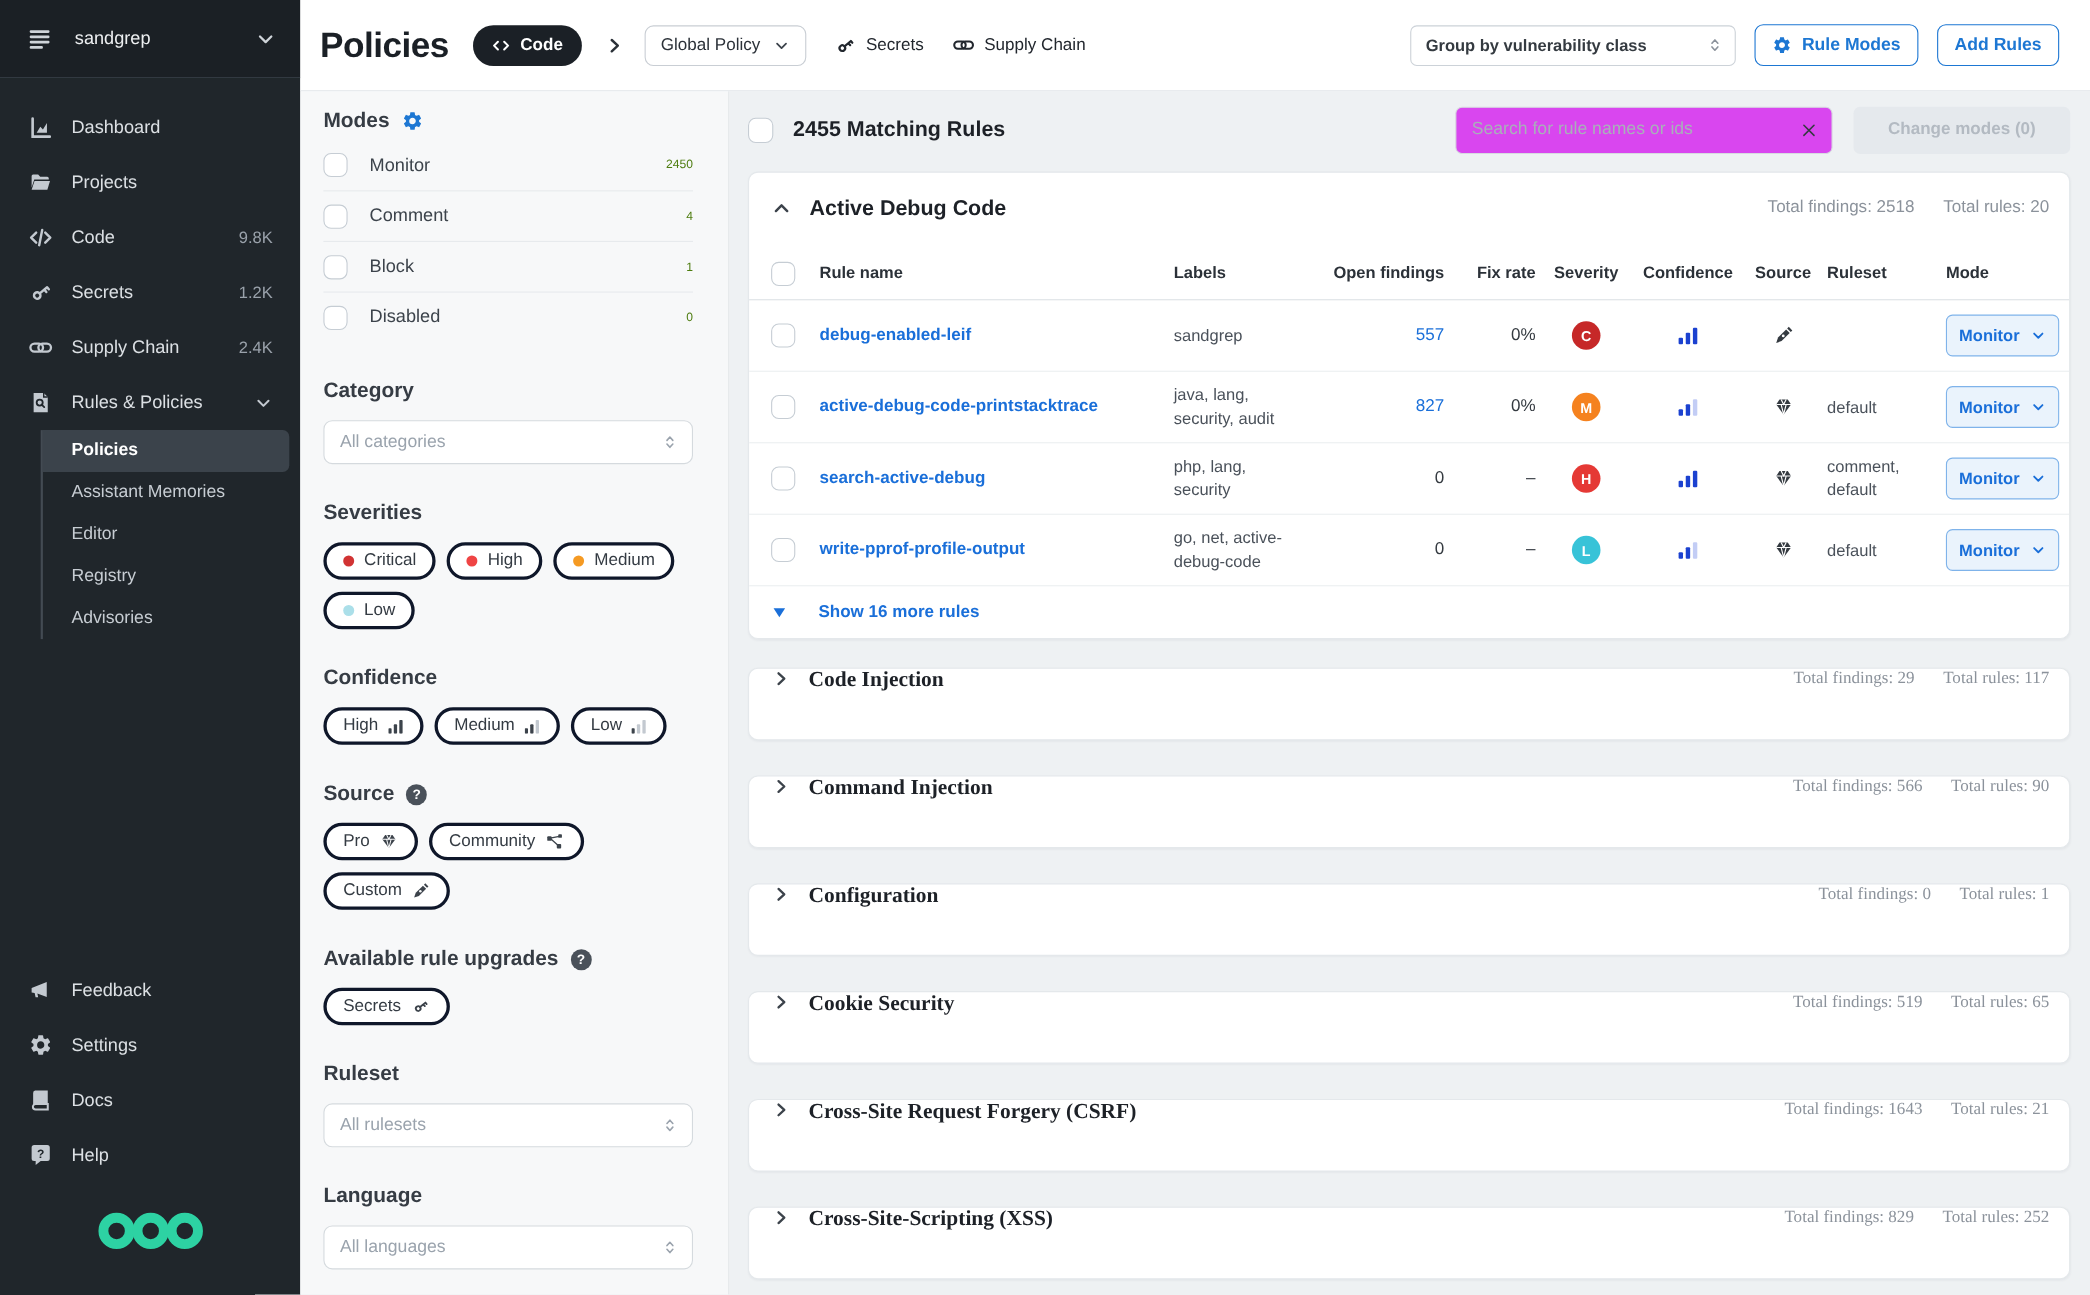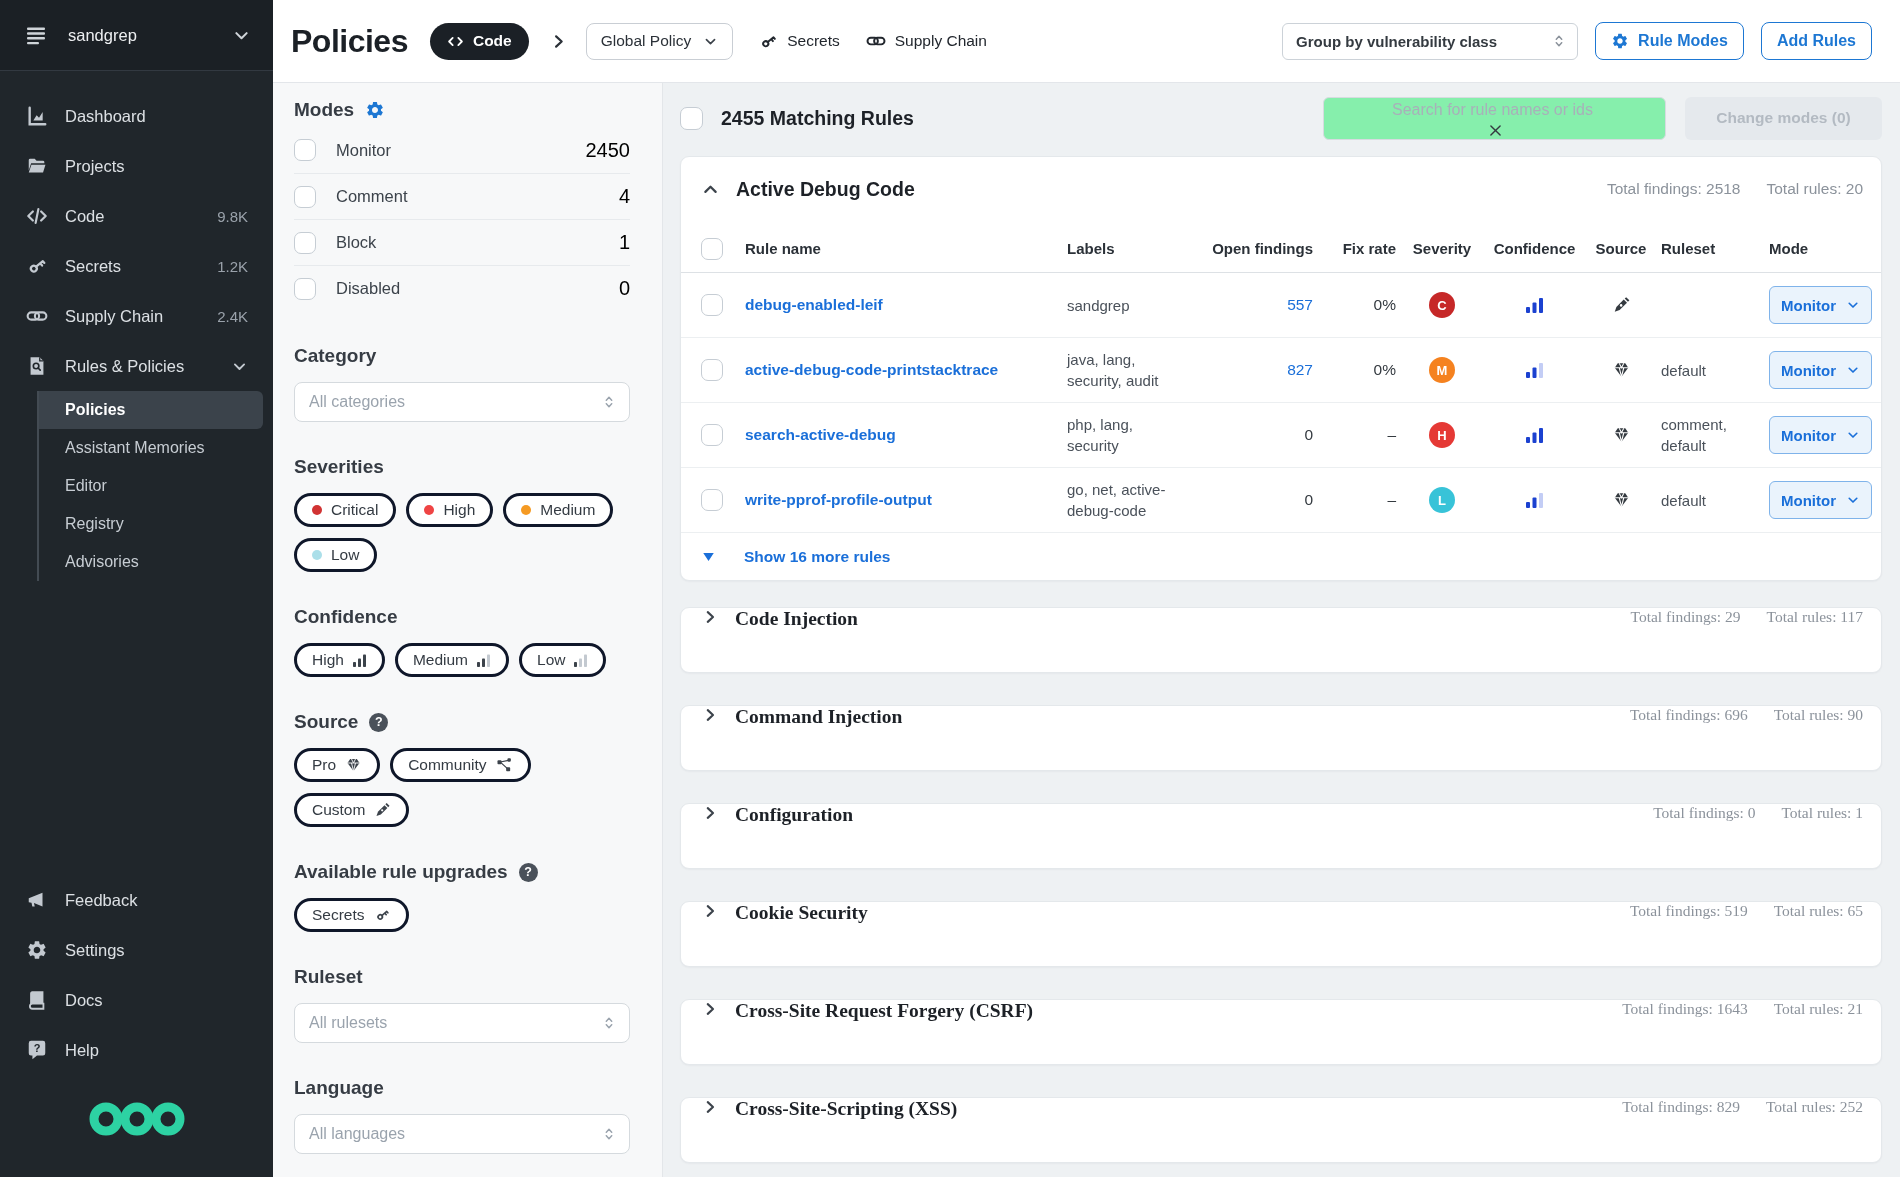--- a/index.html
+++ b/index.html
@@ -40,37 +40,37 @@
   
   .content-row { flex:1; display:flex; min-height:0; }
 
   
   .filters { width:390px; background:#f7f8f9; border-right:1px solid #e3e6e9; padding:16px 32px 0 21px; flex-shrink:0; overflow:hidden; }
   .fheading { font-size:19px; font-weight:bold; color:#363c44; display:flex; align-items:center; gap:11px; }
   .mode-row { height:46px; display:flex; align-items:center; }
   .mode-row + .mode-row { border-top:1px solid #e7eaed; }
   .mode-rows { margin-top:6px; }
   .mode-row .mlabel { margin-left:20px; font-size:16.5px; color:#3c434b; }
-  .mode-row .mcount { margin-left:auto; font-size:20px; color:#000000; }
+  .mode-row .mcount { margin-left:auto; font-size:11px; color:#4d7c0f; }
   .checkbox { width:22px; height:22px; background:#fff; border:1.5px solid #c6cdd4; border-radius:7px; flex-shrink:0; cursor:pointer; }
   .fsection { margin-top:34px; }
   .fselect { margin-top:15px; height:40px; background:#fff; border:1px solid #d5dade; border-radius:8px; display:flex; align-items:center; padding:0 12px 0 14px; font-size:16px; color:#9aa3ad; cursor:pointer; }
   .fselect .fs-label { flex:1; }
   .pills { margin-top:15px; display:flex; flex-wrap:wrap; gap:11px 10px; }
   .pill { height:34px; border:3px solid #0f172a; border-radius:17px; background:#fff; display:flex; align-items:center; gap:9px; padding:0 15px; font-size:15.5px; color:#343b43; cursor:pointer; }
   .dot { width:10px; height:10px; border-radius:50%; display:inline-block; }
   .dot-critical{ background:#d13333; } .dot-high{ background:#ef4444; } .dot-medium{ background:#f59a23; } .dot-low{ background:#abdfe9; }
   .qmark { width:19px; height:19px; border-radius:50%; background:#4a515a; color:#fff; font-size:12.5px; font-weight:bold; display:inline-flex; align-items:center; justify-content:center; }
 
   
   .main-panel { flex:1; background:#eef1f3; padding:13px 18px 0 17px; min-width:0; overflow:hidden; }
   .list-header { height:44px; display:flex; align-items:center; }
   .list-header .lh-cb { width:23px; height:23px; }
   .list-title { margin-left:18px; font-size:19.5px; font-weight:bold; color:#1d2127; }
-  .search-box { margin-left:auto; width:343px; height:43px; background:#86efac; border:1px solid #d7dbe0; border-radius:6px; display:flex; align-items:center; padding:0 12px 0 14px;flex-direction:column; }
+  .search-box { margin-left:auto; width:343px; height:43px; background:#d946ef; border:1px solid #d7dbe0; border-radius:6px; display:flex; align-items:center; padding:0 12px 0 14px; }
   .search-box input { border:none; outline:none; flex:1; font-size:16px; font-family:inherit; color:#343a40; background:transparent; }
   .search-box input::placeholder { color:#a8b0b9; }
   .btn-disabled { margin-left:19px; width:197px; height:43px; background:#e5e9ed; color:#b3bac2; border:none; border-radius:6px; font-size:15.5px; font-weight:600; font-family:inherit; cursor:default; }
   .group { background:#fff; border:1px solid #e4e8eb; border-radius:9px; box-shadow:0 1px 2px rgba(20,30,40,.04); }
   .group.expanded { margin-top:16px; }
   .group.collapsed { height:66px; display:flex; align-items:flex-start; padding:0 18px 0 20px;font-family:Liberation Serif, serif; }
   .group + .group.collapsed { margin-top:32px; }
   .group.expanded + .group.collapsed { margin-top:26px; }
   .g-head { height:64px; display:flex; align-items:center; padding:0 18px 0 20px; }
   .g-title { margin-left:16px; font-size:19.5px; font-weight:bold; color:#1d2127; }
@@ -679,21 +679,21 @@
             <span>Total rules: 117</span>
           </span>
         </div>
 
         <div class="group collapsed">
           <svg width="18" height="18" viewBox="0 0 24 24">
               <path d="M9 5.5l7 6.5-7 6.5" fill="none" stroke="#3c434b" stroke-width="2.8" stroke-linecap="round" stroke-linejoin="round"></path>
             </svg>
           <span class="g-title">Command Injection</span>
           <span class="g-totals">
-            <span>Total findings: 696</span>
+            <span>Total findings: 566</span>
             <span>Total rules: 90</span>
           </span>
         </div>
 
         <div class="group collapsed">
           <svg width="18" height="18" viewBox="0 0 24 24">
               <path d="M9 5.5l7 6.5-7 6.5" fill="none" stroke="#3c434b" stroke-width="2.8" stroke-linecap="round" stroke-linejoin="round"></path>
             </svg>
           <span class="g-title">Configuration</span>
           <span class="g-totals">

